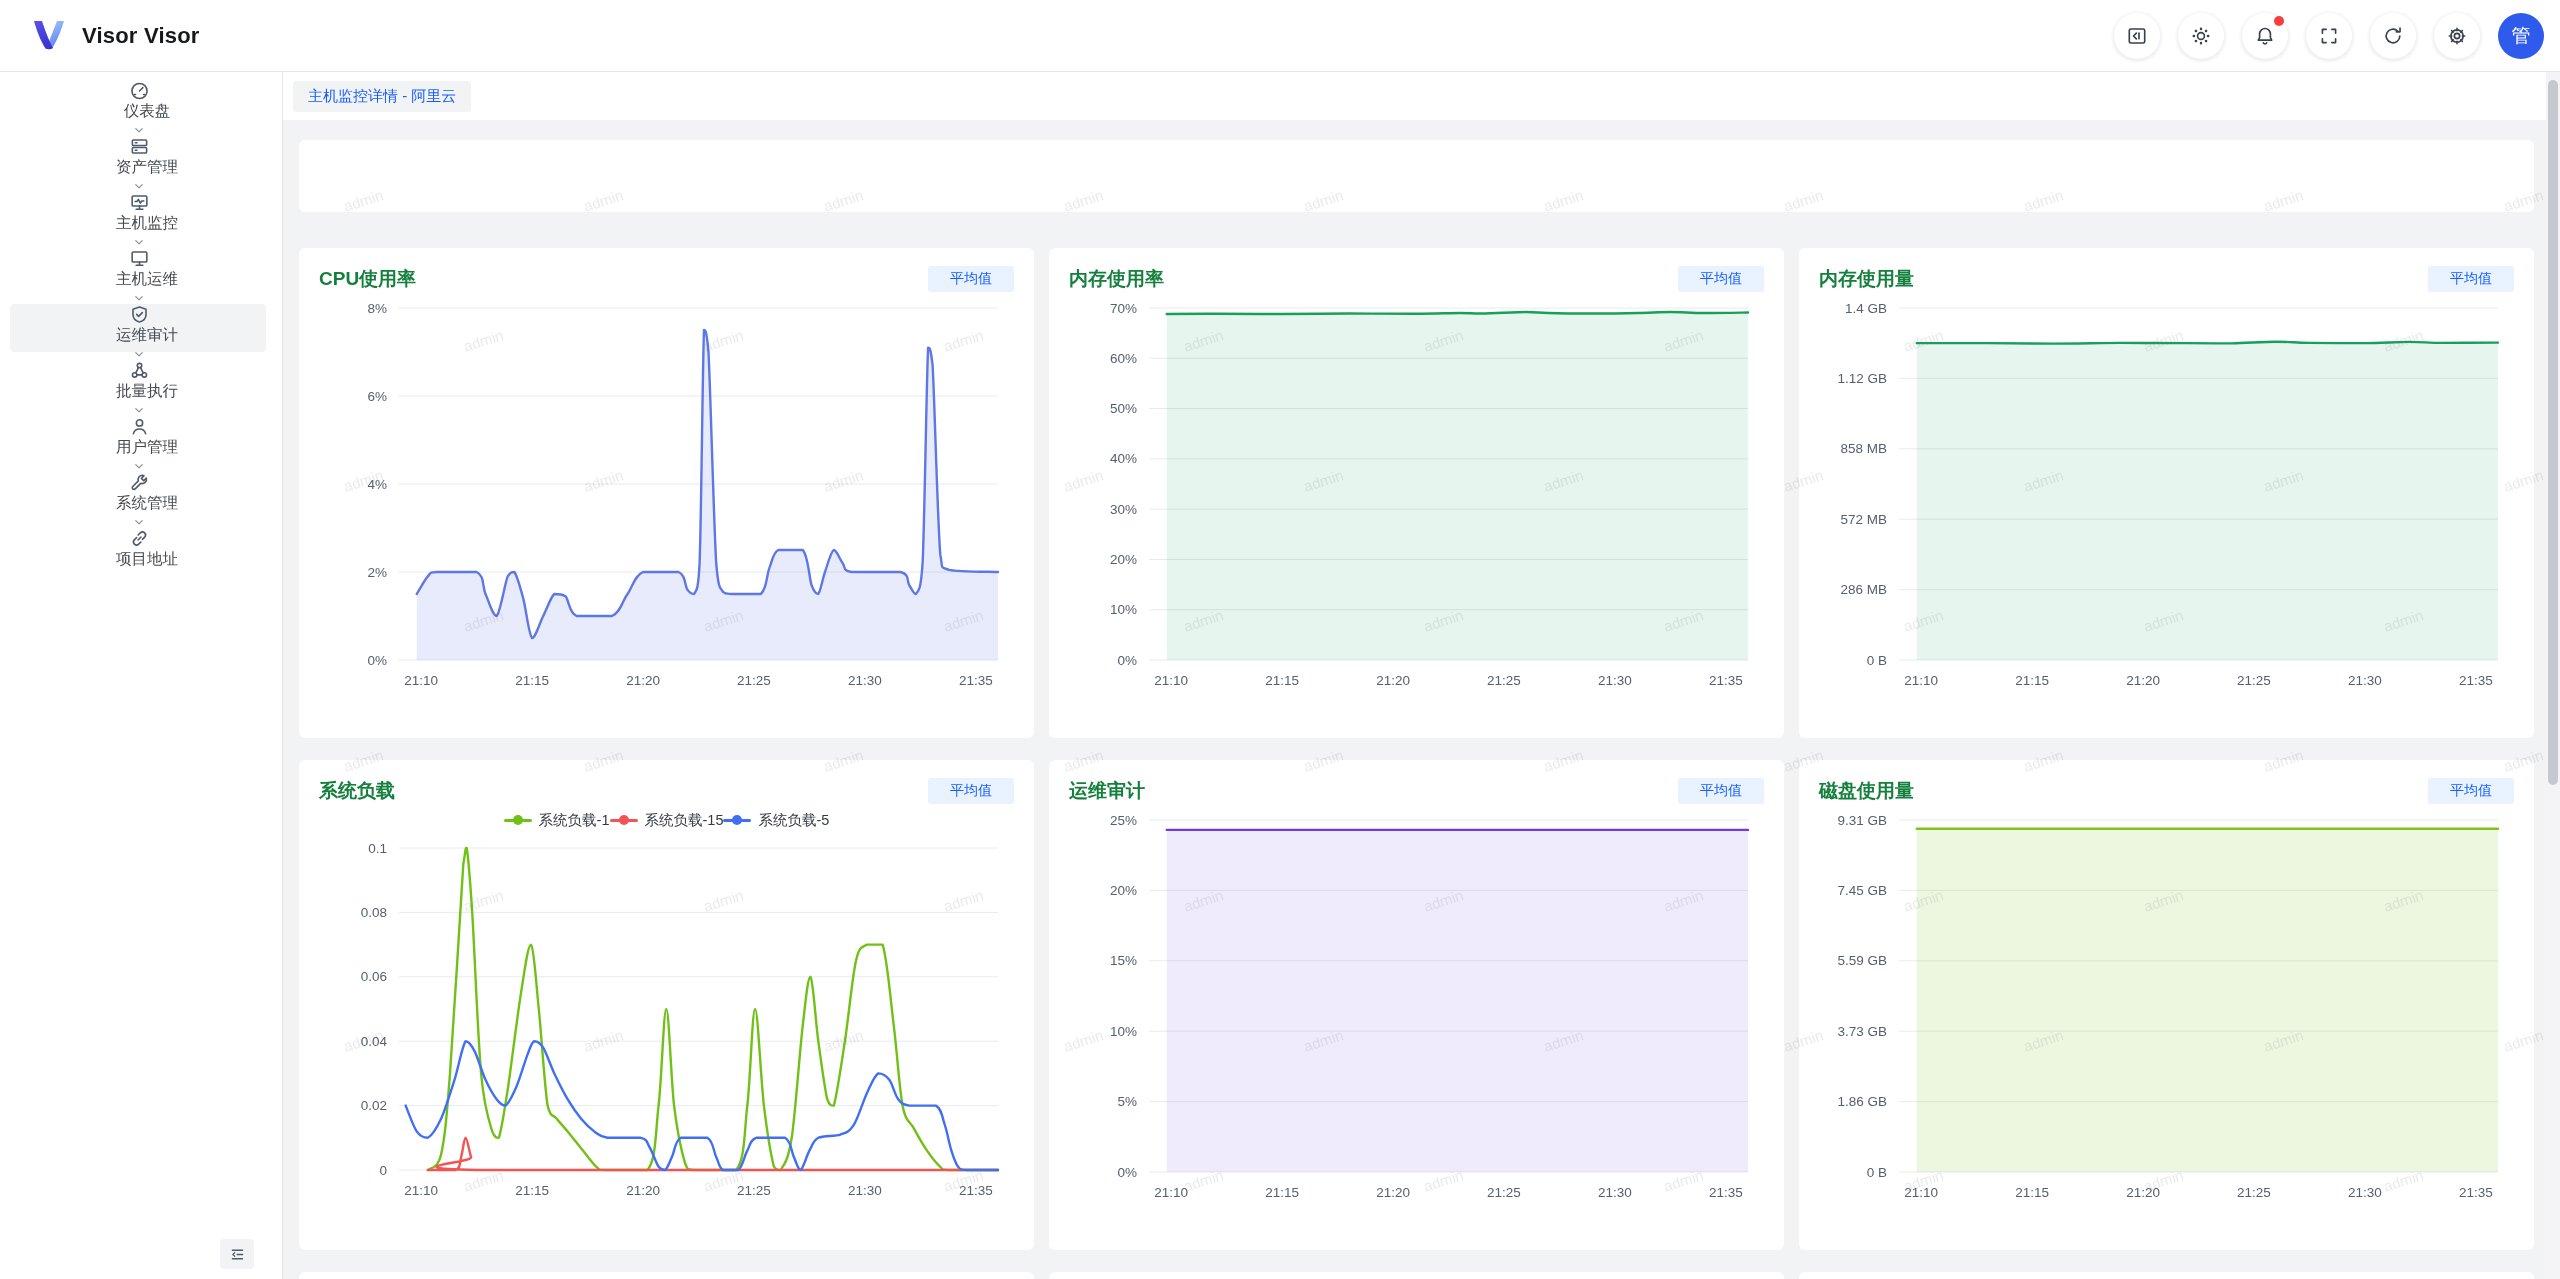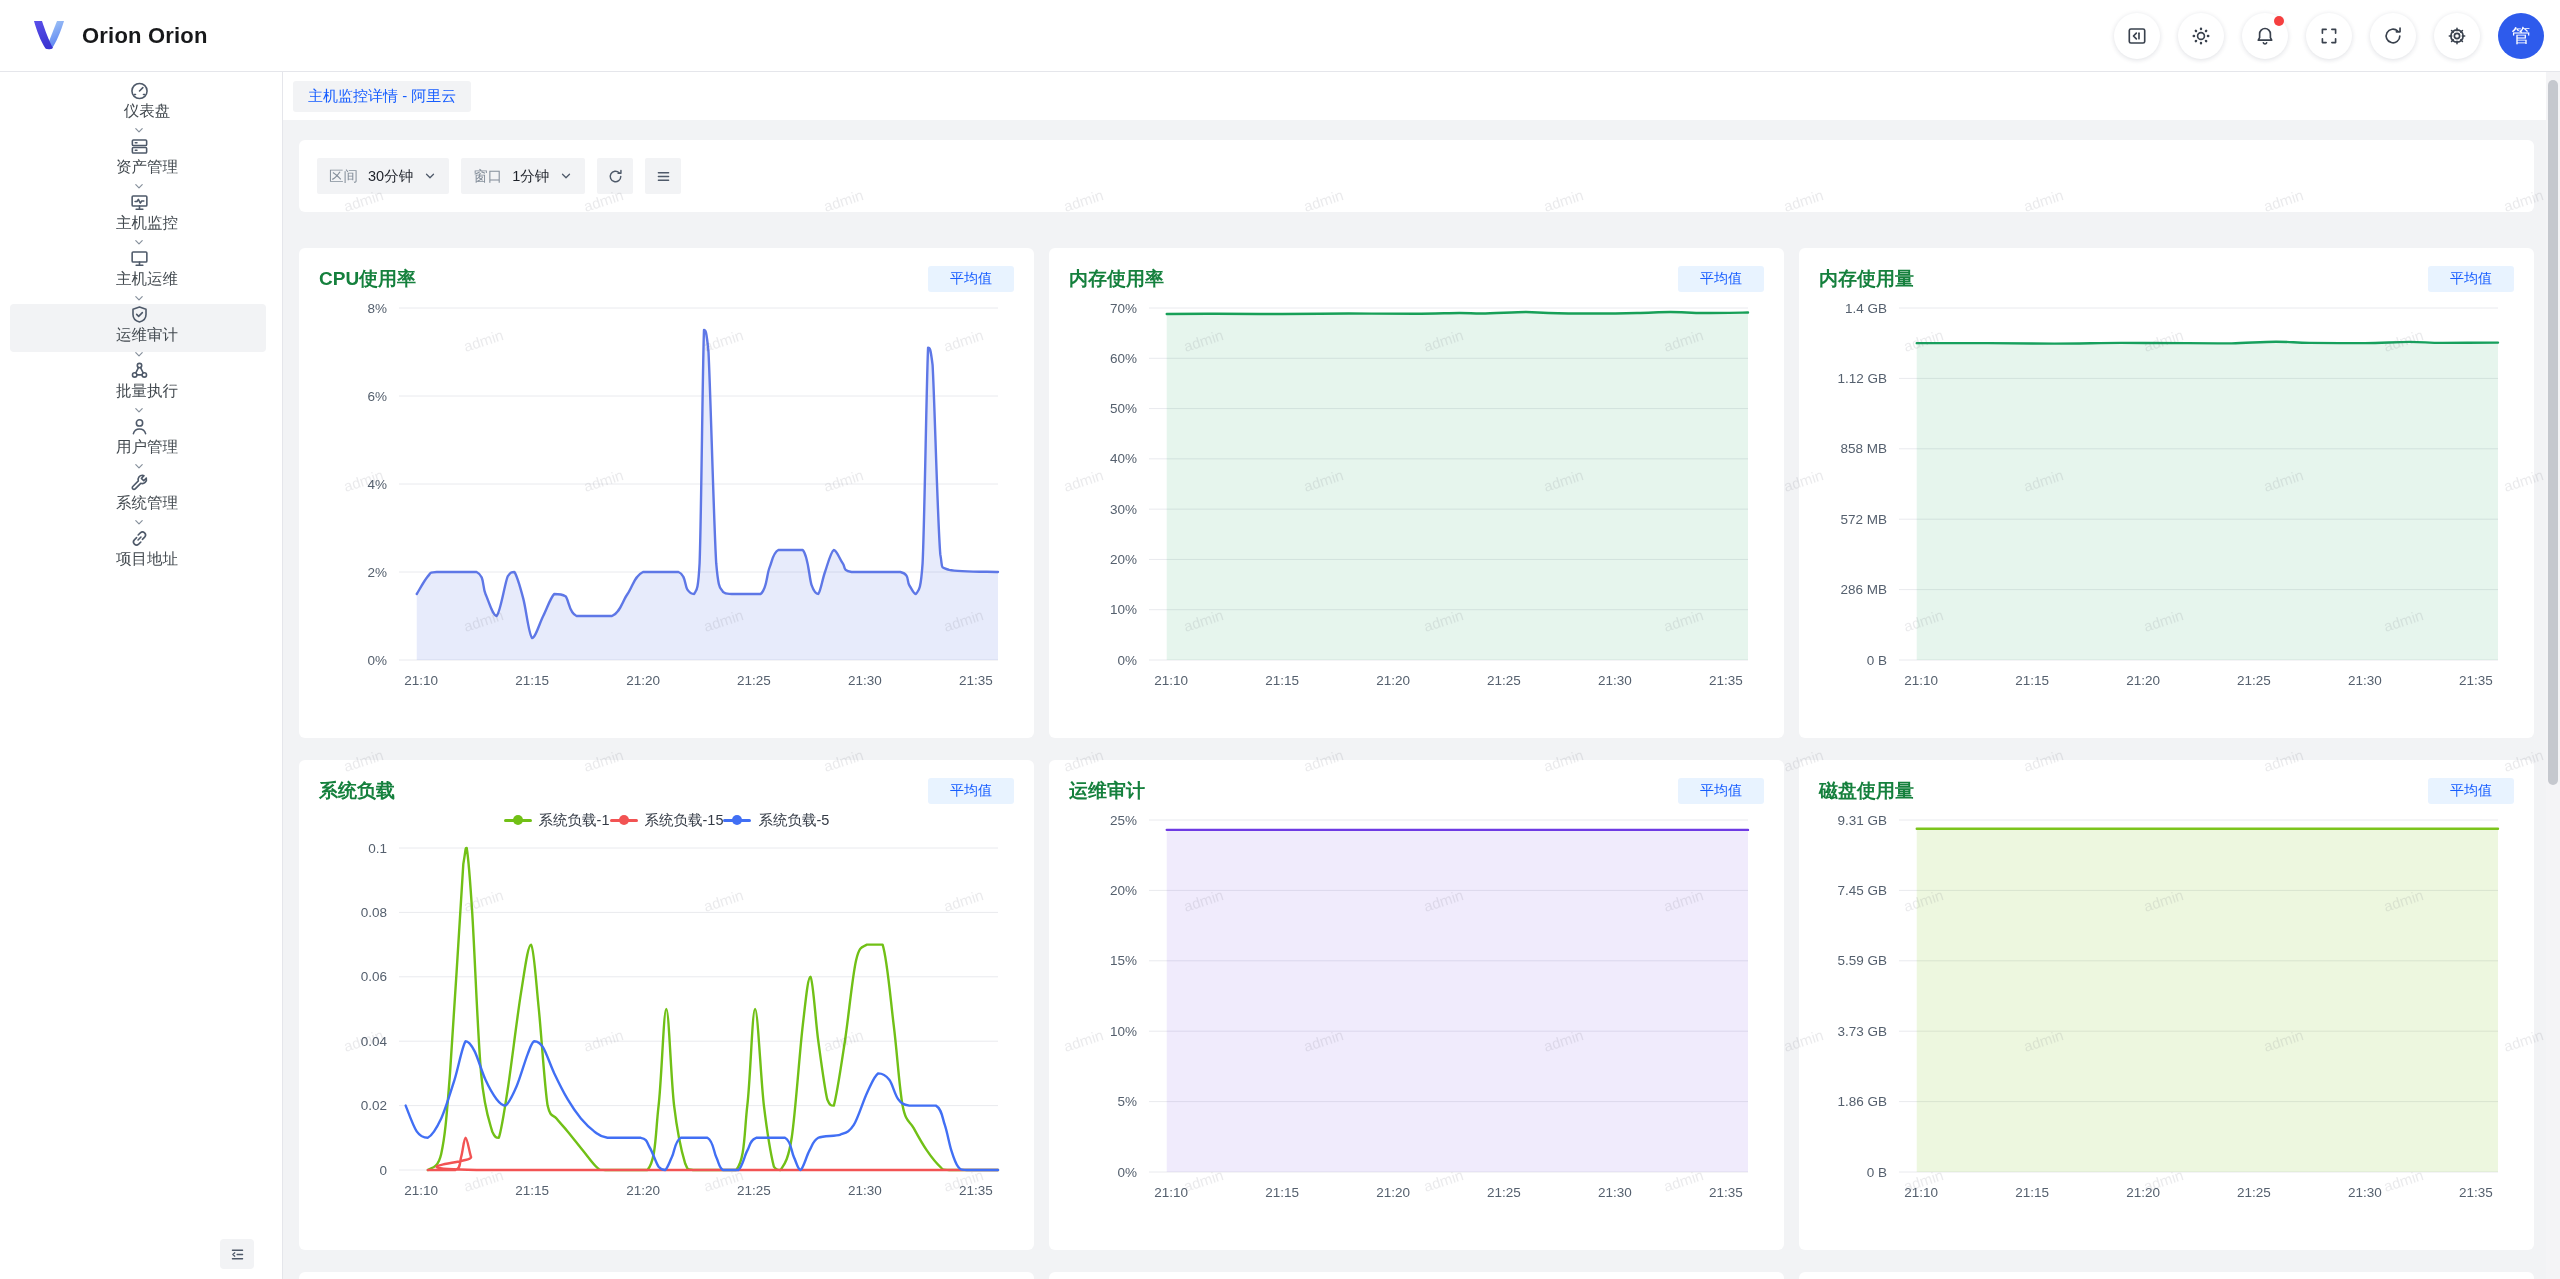--- a/index.html
+++ b/index.html
@@ -91,21 +91,21 @@
             <stop offset="1" stop-color="#5b83f2"></stop>
         </linearGradient>
         <linearGradient id="lgL" x1="0" y1="0" x2="0.3" y2="1">
           <stop offset="0" stop-color="#5a50ea"></stop>
             <stop offset="1" stop-color="#3c35d2"></stop>
         </linearGradient>
       </defs>
       <path d="M27 4 L34 4 C31 14 26 26 21.5 32 L16 32 Z" fill="url(#lgR)"></path>
       <path d="M4 4 L12 4 C15 13 19 24 23 31 C21 32.4 17.5 32.6 15.5 31.5 C10.5 24 6.5 13 4 4 Z" fill="url(#lgL)"></path>
     </svg>
-    <span class="brand-name">Orion Orion</span>
+    <span class="brand-name">Visor Visor</span>
   </div>
   <div class="top-actions" id="top-actions">
 
     <div class="icon-btn">
         <svg viewBox="0 0 20 20" fill="none" stroke-linecap="round" stroke-linejoin="round" stroke-width="1.5">
           <rect x="3" y="3.6" width="14" height="12.8" rx="1.5"></rect>
           <path d="M9.4 7.4L6.8 10l2.6 2.6"></path>
           <path d="M11.8 7.4v5.2"></path>
         </svg>
       </div>
@@ -248,47 +248,20 @@
   </aside>
 
   <main class="main">
     <div class="tabbar">
       <span class="tab-pill">主机监控详情 - 阿里云</span>
     </div>
 
     <div class="content">
 
       <div class="header-card">
-        <div class="hright">
-          <div class="select">
-            <span class="slabel">区间</span>
-            <span class="svalue">30分钟</span>
-            <svg viewBox="0 0 20 20" fill="none" stroke-width="1.8" stroke-linecap="round" stroke-linejoin="round">
-                <path d="M5 7.5l5 5 5-5"></path>
-              </svg>
-          </div>
-          <div class="select">
-            <span class="slabel">窗口</span>
-            <span class="svalue">1分钟</span>
-            <svg viewBox="0 0 20 20" fill="none" stroke-width="1.8" stroke-linecap="round" stroke-linejoin="round">
-                <path d="M5 7.5l5 5 5-5"></path>
-              </svg>
-          </div>
-          <div class="sq-btn">
-            <svg viewBox="0 0 20 20" fill="none" stroke-width="1.7" stroke-linecap="round" stroke-linejoin="round">
-                <path d="M16.2 10a6.2 6.2 0 1 1-1.9-4.5"></path>
-                <path d="M16.4 2.8v3.4h-3.4"></path>
-              </svg>
-          </div>
-          <div class="sq-btn">
-            <svg viewBox="0 0 20 20" fill="none" stroke-width="1.7" stroke-linecap="round">
-                <path d="M4 5.5h12M4 10h12M4 14.5h12"></path>
-              </svg>
-          </div>
-        </div>
       </div>
 
       <div class="grid">
         <div class="card">
           <div class="card-head">
             <span class="chart-title">CPU使用率</span>
             <span class="avg-badge">平均值</span>
           </div>
           <svg class="plot" height="402" viewBox="0 0 695 402">
               <line x1="80" y1="14" x2="679" y2="14" stroke="#e9eaee" stroke-width="1"></line>

